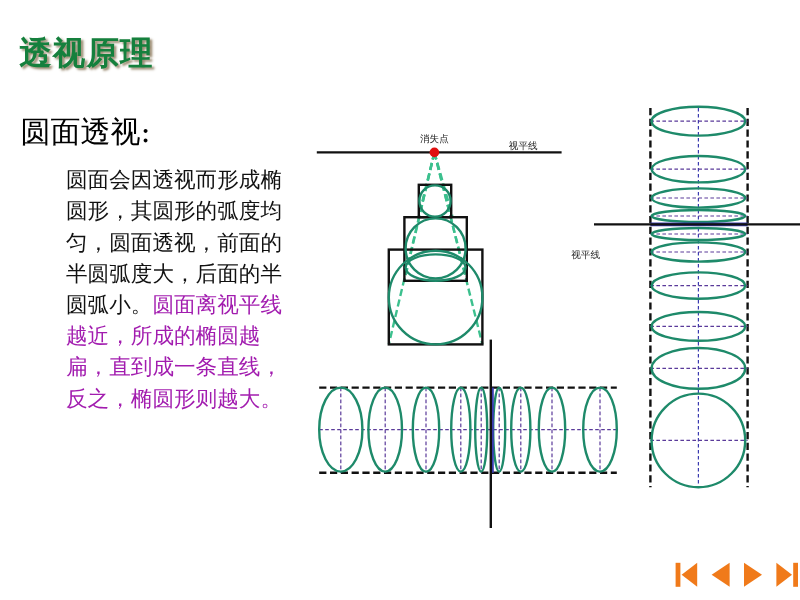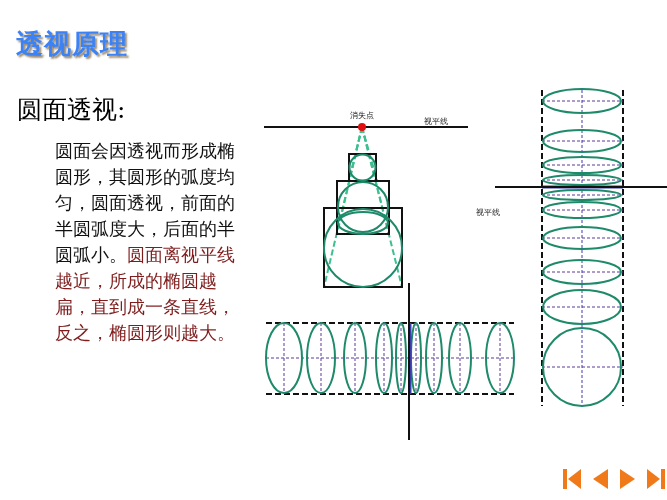--- a/index.html
+++ b/index.html
@@ -1,35 +1,35 @@
 <!DOCTYPE html>
 <html><head>
   <meta charset="utf-8">
   <style>
     html, body { margin: 0; padding: 0; }
     body { width: 667px; height: 500px; background: #ffffff; position: relative; overflow: hidden; font-family: "DejaVu Sans", sans-serif; }
     .title {
       position: absolute; left: 16px; top: 26px;
-      font-size: 27px; font-weight: bold; color: #3b82f6;
+      font-size: 27px; font-weight: bold; color: #15803d;
       letter-spacing: 1px;
       text-shadow: 2px 2px 2px #9a8a70;
       font-family: "DejaVu Sans", sans-serif;
     }
     .subtitle {
       position: absolute; left: 17px; top: 93px;
       font-size: 25px; color: #000000;
       font-family: "DejaVu Serif", serif;
     }
     .body-text {
       position: absolute; left: 55px; top: 138px; width: 182px;
       font-size: 18px; line-height: 26px; color: #111111;
       font-family: "DejaVu Sans", sans-serif;
       word-break: break-all;
     }
-    .body-text .red { color: #7f1d1d; }
+    .body-text .red { color: #a21caf; }
     svg.diagram { position: absolute; left: 0; top: 0; }
     .nav { position: absolute; left: 560px; top: 467px; display: flex; gap: 4px; }
     .nav-btn { width: 24px; height: 24px; cursor: pointer; }
     .lbl { font-size: 8px; fill: #222; font-family: "DejaVu Sans", sans-serif; }
   </style>
 </head>
 <body>
 
 <div class="title">透视原理</div>
 <div class="subtitle">圆面透视:</div>

